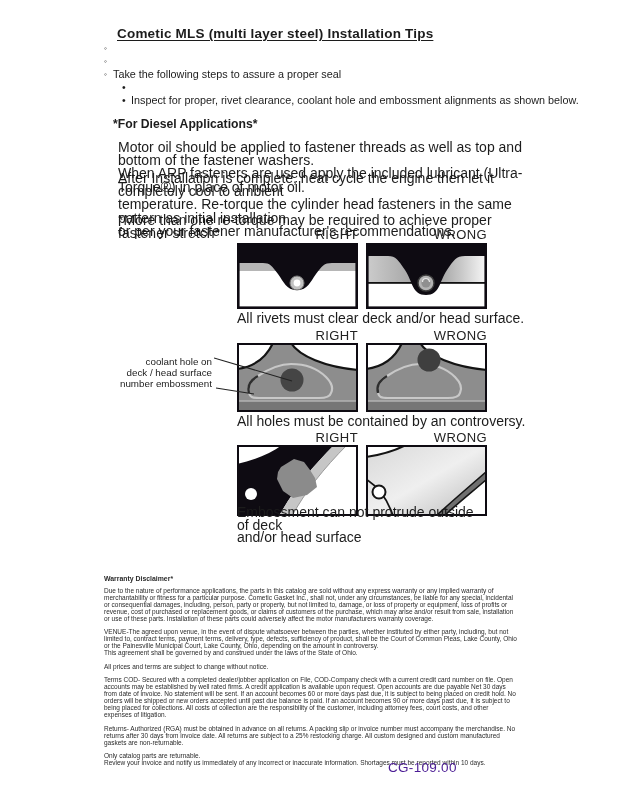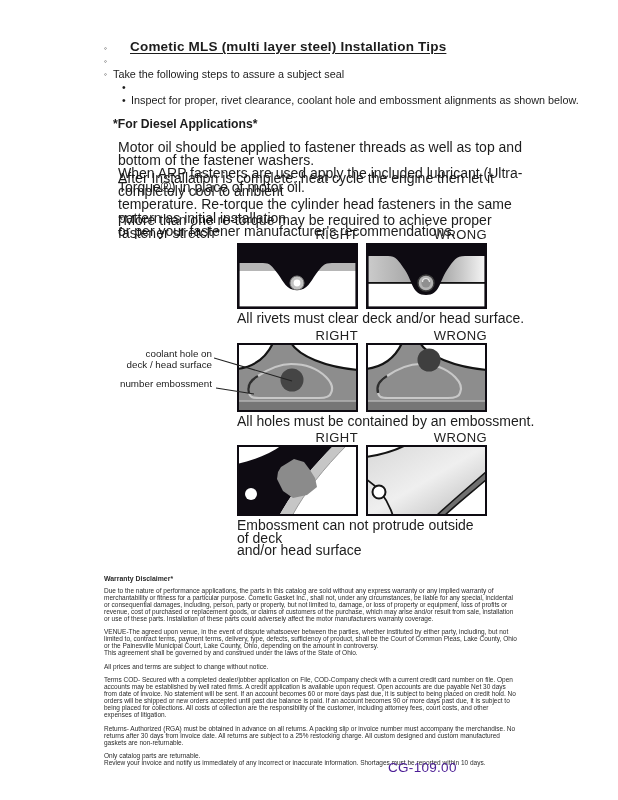--- a/index.html
+++ b/index.html
@@ -1,18 +1,18 @@
 <!DOCTYPE html>
 <html><head>
 <meta charset="utf-8">
 <style>
   html,body{margin:0;padding:0;background:#e8e8e8;}
   .page{position:relative;width:618px;height:800px;background:#ffffff;overflow:hidden;
         font-family:"Liberation Sans",sans-serif;color:#1c1c1c;margin:0 auto;}
-  .title{position:absolute;left:113px;top:22px;margin:17px;font-size:13.5px;font-weight:bold;
+  .title{position:absolute;left:113px;top:22px;margin:4px;font-size:13.5px;font-weight:bold;
          letter-spacing:.2px;text-decoration:underline;text-underline-offset:2px;}
   .bullets{position:absolute;left:104px;top:42px;font-size:10.8px;line-height:12.9px;}
   .b{display:flex;}
   .b .mk{width:9px;flex:0 0 9px;font-size:8.5px;}
   .b.sub{margin-left:18px;}
   .b.sub .mk{width:9px;flex:0 0 9px;font-size:10.5px;}
   .diesel-h{position:absolute;left:113px;top:117px;margin:0;font-size:12.2px;font-weight:bold;}
   .para{position:absolute;left:113px;width:410px;margin:5px;font-size:14px;line-height:13.2px;
         white-space:pre-line;}
   .dlabel{position:absolute;width:121px;text-align:right;font-size:13px;letter-spacing:.4px;color:#222;}
@@ -36,21 +36,21 @@
 
   <div class="bullets">
     <div class="b">
       <span class="mk">◦</span>
     </div>
     <div class="b">
       <span class="mk">◦</span>
     </div>
     <div class="b">
       <span class="mk">◦</span>
-      <span>Take the following steps to assure a subject seal</span>
+      <span>Take the following steps to assure a proper seal</span>
     </div>
     <div class="b sub">
       <span class="mk">•</span>
     </div>
     <div class="b sub">
       <span class="mk">•</span>
       <span>Inspect for proper, rivet clearance, coolant hole and embossment alignments as shown below.</span>
     </div>
   </div>
 
@@ -96,21 +96,21 @@
       <path d="M56.5,39 a3.5,3.5 0 0 1 7,0" fill="none" stroke="#e8e8e8" stroke-width="1.2"></path>
       <rect x="1.3" y="1.3" width="118.4" height="63.4" fill="none" stroke="#0e0b12" stroke-width="2.6"></rect>
     </svg>
   </div>
 
   <p class="cap" style="top:312px">All rivets must clear deck and/or head surface.</p>
 
   <div class="dlabel" style="left:237px;top:328px">RIGHT</div>
   <div class="dlabel" style="left:366px;top:328px">WRONG</div>
 
-  <div class="side-label" style="top:348px">coolant hole on
+  <div class="side-label" style="top:356px">coolant hole on
 deck / head surface</div>
   <div class="side-label" style="top:378px">number embossment</div>
 
   <svg class="pointer" width="90" height="50" viewBox="0 0 90 50">
     <line x1="0" y1="8" x2="78" y2="31" stroke="#222" stroke-width="1.1"></line>
     <line x1="2" y1="38" x2="40" y2="44" stroke="#222" stroke-width="1.1"></line>
   </svg>
 
   <div class="panel" style="left:237px;top:343px">
     <svg width="121" height="69" viewBox="0 0 121 69">
@@ -135,21 +135,21 @@
       <path d="M54,0 C62,13 88,24 121,27" stroke="#141414" stroke-width="2.2" fill="none"></path>
       <rect x="2" y="58" width="117" height="9" fill="#767676"></rect>
       <line x1="2" y1="58" x2="119" y2="58" stroke="#b3b3b3" stroke-width="1.4"></line>
       <path d="M12,50 C10,43 14,37 21,33 C33,25 44,21 54,21 C70,21 82,27 89,34 C95,40 96,46 94,50 C93,54 88,55 82,55 L22,55 C15,55 13,54 12,50 Z" fill="none" stroke="#c8c8c8" stroke-width="2.2"></path>
       <path d="M12,50 C10,43 14,37 21,33" fill="none" stroke="#2e2e2e" stroke-width="2.4"></path>
       <circle cx="63" cy="17" r="11.5" fill="#3f3f3f"></circle>
       <rect x="1" y="1" width="119" height="67" fill="none" stroke="#0e0b12" stroke-width="2"></rect>
     </svg>
   </div>
 
-  <p class="cap" style="top:415px">All holes must be contained by an embossment.</p>
+  <p class="cap" style="top:415px">All holes must be contained by an controversy.</p>
 
   <div class="dlabel" style="left:237px;top:430px">RIGHT</div>
   <div class="dlabel" style="left:366px;top:430px">WRONG</div>
 
   <div class="panel" style="left:237px;top:445px">
     <svg width="121" height="71" viewBox="0 0 121 71">
       <rect x="0" y="0" width="121" height="71" fill="#ffffff"></rect>
       <path d="M0,19 C17,15 33,9 45,0 H97 C74,23 56,46 42,71 H0 Z" fill="#0e0b12"></path>
       <path d="M42,71 C56,46 74,23 97,0 H110 C87,23 68,47 55,71 Z" fill="#c6c6c6"></path>
       <path d="M110,0 C87,23 68,47 55,71" stroke="#9a9a9a" stroke-width="1" fill="none"></path>
@@ -171,21 +171,21 @@
       <rect x="0" y="0" width="121" height="71" fill="#ffffff"></rect>
       <path d="M0,12 C14,10 28,6 40,0 L121,0 L121,26 C104,41 86,56 70,71 L0,71 Z" fill="url(#gw3)"></path>
       <path d="M0,12 C14,10 28,6 40,0" stroke="#141414" stroke-width="2" fill="none"></path>
       <path d="M0,34 C12,42 22,55 27,71" stroke="#141414" stroke-width="1.8" fill="none"></path>
       <path d="M70,71 C86,56 104,41 121,26 L121,34 C106,47 91,59 78,71 Z" fill="#6f6f6f" stroke="#141414" stroke-width="1.6"></path>
       <circle cx="13" cy="47" r="6.5" fill="#ffffff" stroke="#141414" stroke-width="2"></circle>
       <rect x="1" y="1" width="119" height="69" fill="none" stroke="#0e0b12" stroke-width="2"></rect>
     </svg>
   </div>
 
-  <p class="cap" style="top:519px;width:240px">Embossment can not protrude outside of deck
+  <p class="cap" style="top:506px;width:240px">Embossment can not protrude outside of deck
 and/or head surface</p>
 
   <div class="disc">
     <h4>Warranty Disclaimer*</h4>
     <p>Due to the nature of performance applications, the parts in this catalog are sold without any express warranty or any implied warranty of merchantability or fitness for a particular purpose.  Cometic Gasket Inc., shall not, under any circumstances, be liable for any special, incidental or consequential damages, including, person, party or property, but not limited to, damage, or loss of property or equipment, loss of profits or revenue, cost of purchased or replacement goods, or claims of customers of the purchase, which may arise and/or result from sale, installation or use of these parts.  Installation of these parts could adversely affect the motor manufacturers warranty coverage.</p>
     <p>VENUE-The agreed upon venue, in the event of dispute whatsoever between the parties, whether instituted by either party, including, but not limited to, contract terms, payment terms, delivery, type, defects, sufficiency of product, shall be the Court of Common Pleas, Lake County, Ohio or the Painesville Municipal Court, Lake County, Ohio, depending on the amount in controversy.
 This agreement shall be governed by and construed under the laws of the State of Ohio.</p>
     <p>All prices and terms are subject to change without notice.</p>
     <p>Terms COD- Secured with a completed dealer/jobber application on File, COD-Company check with a current credit card number on file.  Open accounts may be established by well rated firms.  A credit application is available upon request.  Open accounts are due payable Net 30 days from date of invoice.  No statement will be sent.  If an account becomes 60 or more days past due, it is subject to being placed on credit hold.  No orders will be shipped or new orders accepted until past due balance is paid.  If an account becomes 90 or more days past due, it is subject to being placed for collections.  All costs of collection are the responsibility of the customer, including attorney fees, court costs, and other expenses of litigation.</p>
     <p>Returns- Authorized (RGA) must be obtained in advance on all returns.  A packing slip or invoice number must accompany the merchandise.  No returns after 30 days from invoice date.  All returns are subject to a 25% restocking charge.  All custom designed and custom manufactured gaskets are non-returnable.</p>

